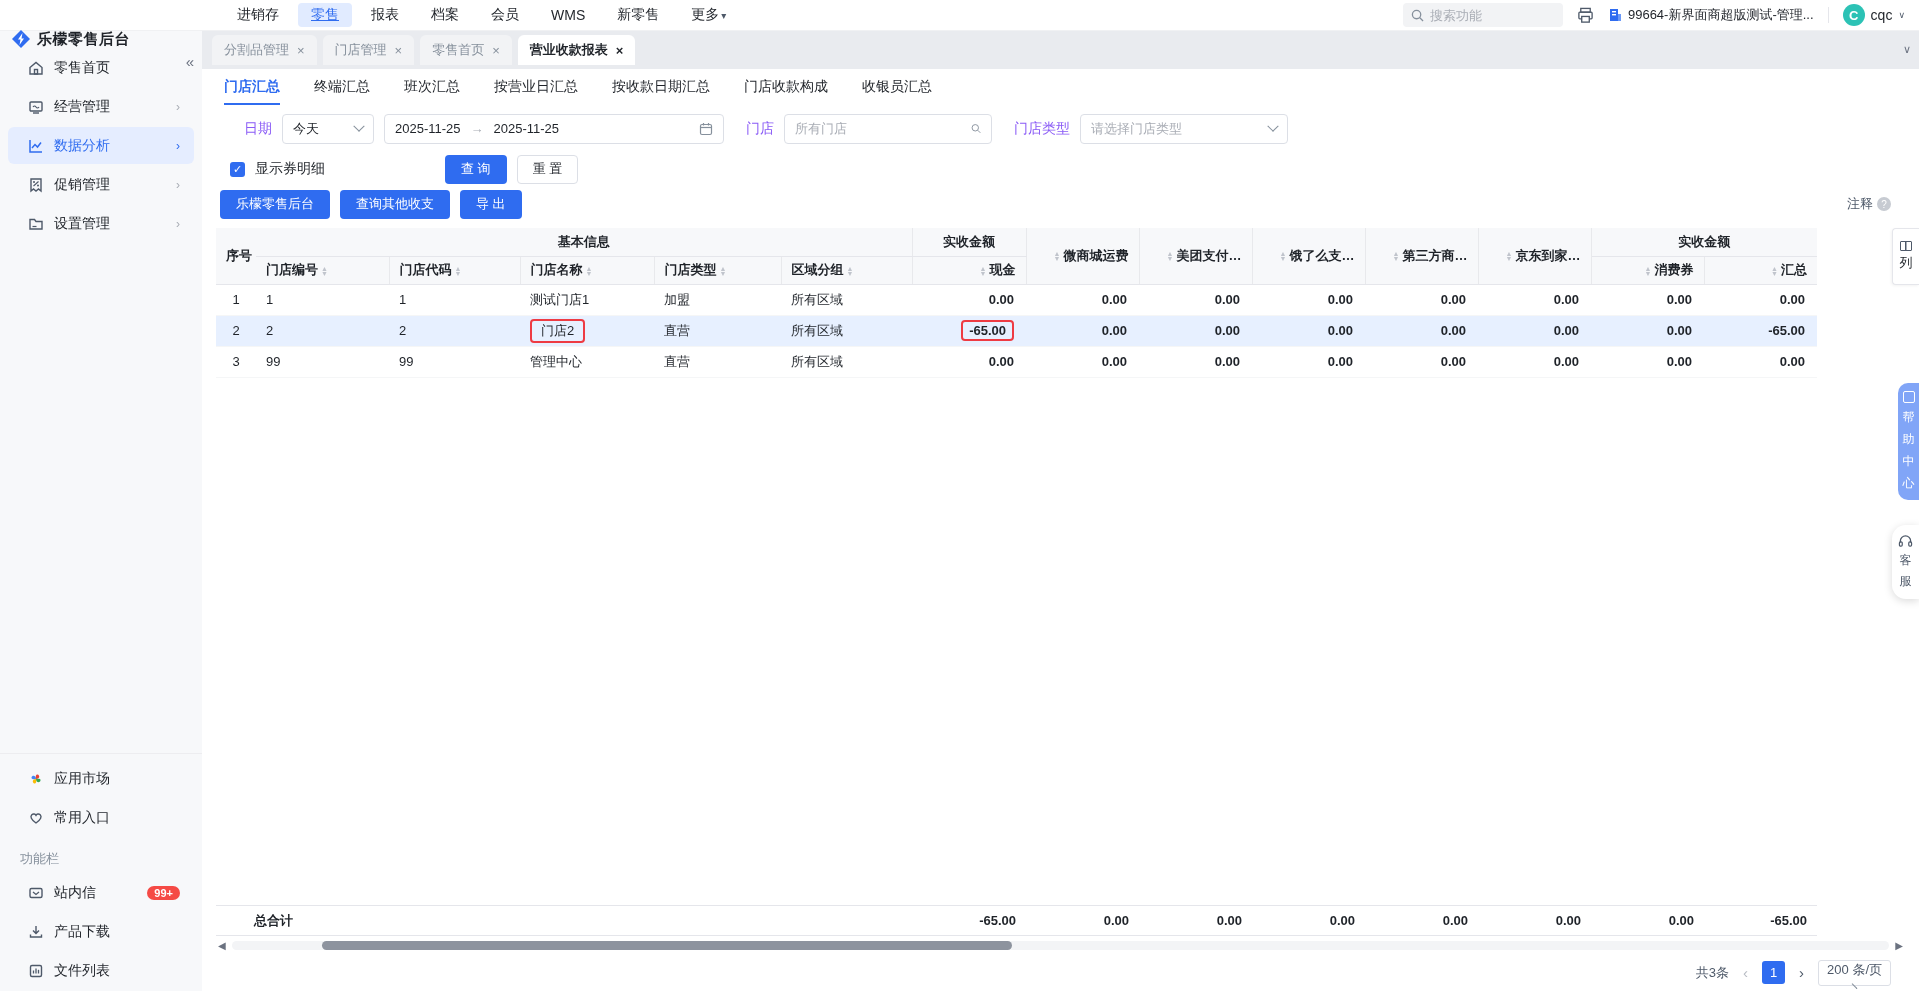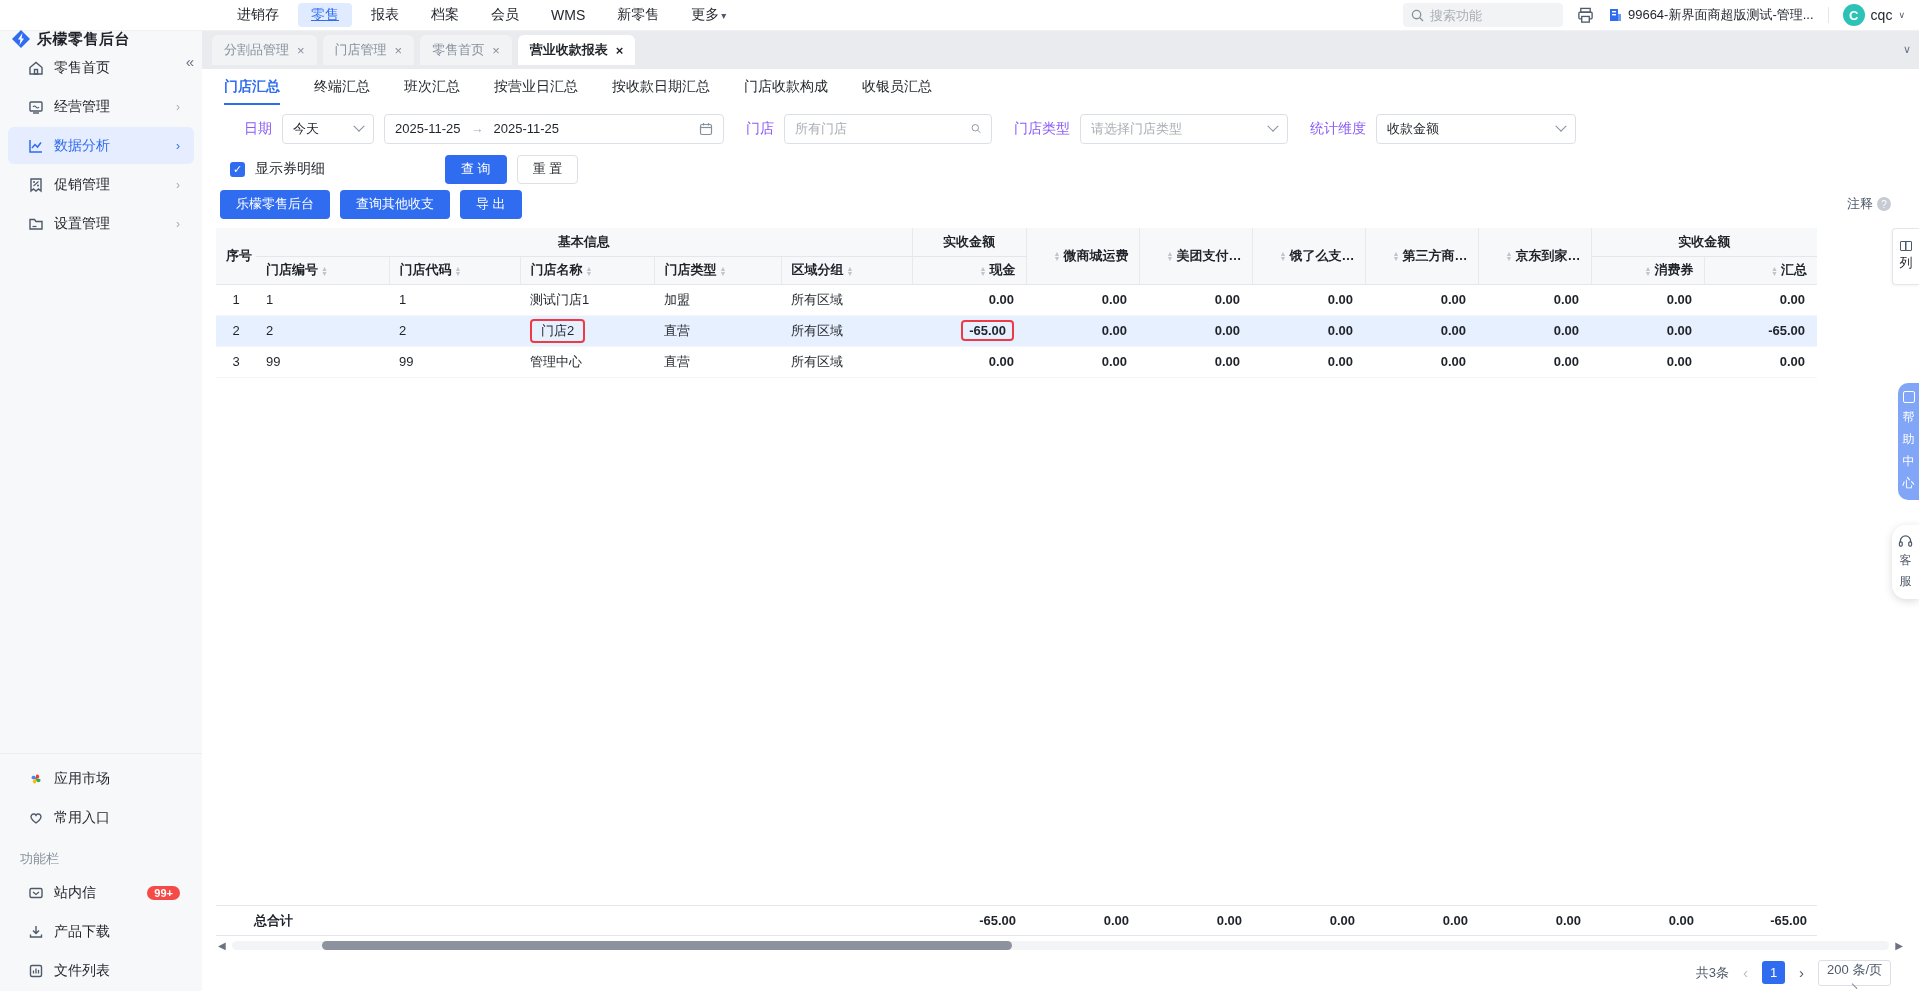--- a/index.html
+++ b/index.html
@@ -362,27 +362,20 @@
             <svg width="13" height="13" viewBox="0 0 14 14">
               <circle cx="6" cy="6" r="4.5" fill="none" stroke="#86909c" stroke-width="1.3"></circle>
               <line x1="9.5" y1="9.5" x2="13" y2="13" stroke="#86909c" stroke-width="1.3"></line>
             </svg>
           </div>
         </div>
         <div class="fgroup">
           <span class="flabel">门店类型</span>
           <div class="ctrl sel-type">
             <span class="ph">请选择门店类型</span>
-            <span class="chev"></span>
-          </div>
-        </div>
-        <div class="fgroup">
-          <span class="flabel">统计维度</span>
-          <div class="ctrl sel-dim">
-            <span>收款金额</span>
             <span class="chev"></span>
           </div>
         </div>
       </div>
 
       <div class="filter-row2">
         <span class="checkbox">✓</span>
         <span class="cb-label">显示券明细</span>
         <button class="btn btn-primary">查 询</button>
         <button class="btn btn-plain">重 置</button>

